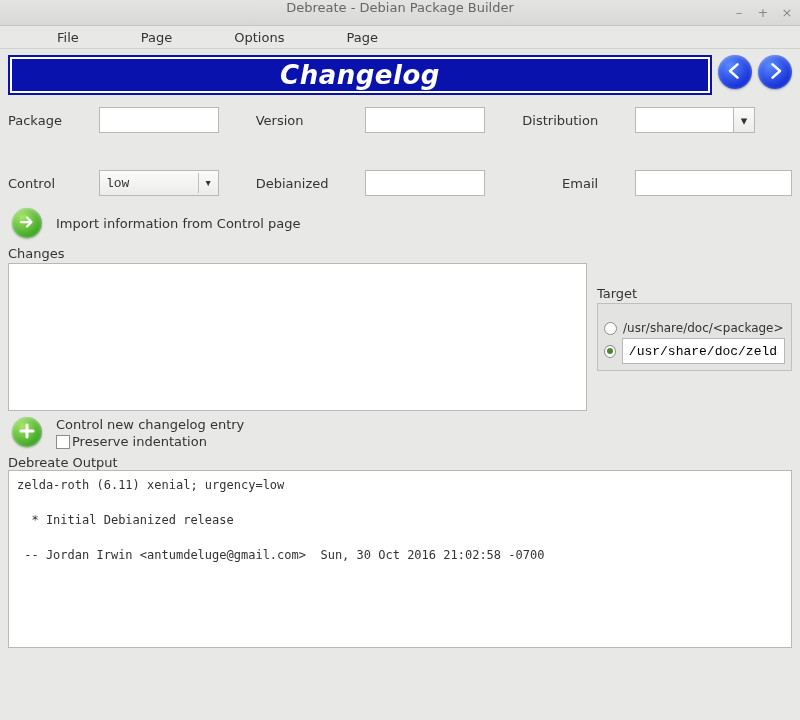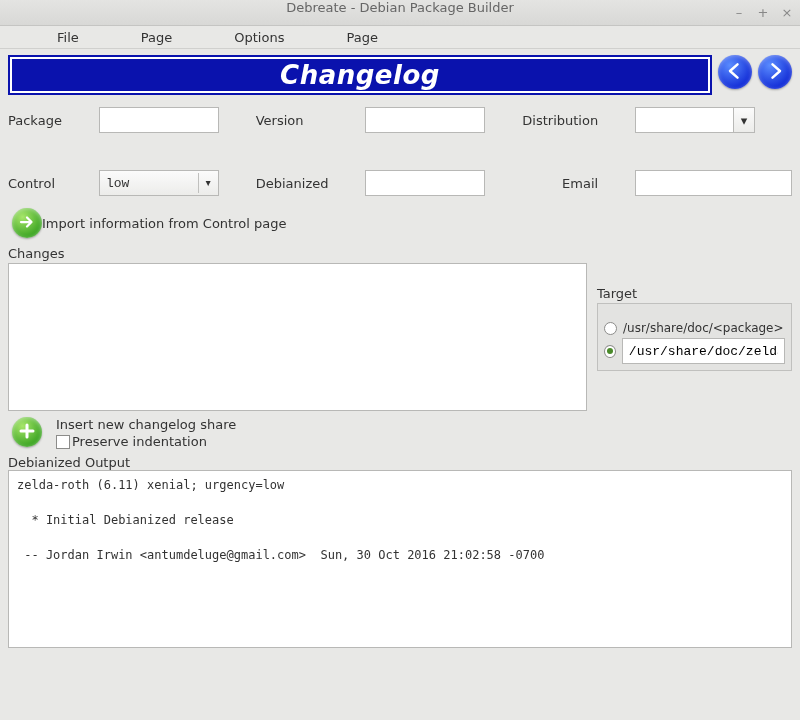--- a/index.html
+++ b/index.html
@@ -117,21 +117,21 @@
   .dist-combo { display:flex; gap:0; }
   .dist-combo input { flex:1; border-right:none;}
   .dist-combo .dd {
     width:22px; height:26px;
     border:1px solid #b8b8b6;
     background:linear-gradient(#fbfbfb,#ececea);
     display:flex;align-items:center;justify-content:center;
     cursor:default;
   }
   .row-import {
-    display:flex; align-items:center; margin:4px 0 8px 4px;text-align:center;
+    display:flex; align-items:center; gap:14px; margin:4px 0 8px 4px;text-align:center;
   }
   .icon-circle {
     width:30px;height:30px;border-radius:50%;
     display:flex;align-items:center;justify-content:center;
     box-shadow:0 1px 2px rgba(0,0,0,0.3), inset 0 1px 4px rgba(255,255,255,0.5);
     cursor:pointer;
   }
   .icon-arrow { background: radial-gradient(circle at 35% 30%,#a7e66a,#3ea624 70%);}
   .icon-plus  { background: radial-gradient(circle at 35% 30%,#a7e66a,#3ea624 70%);}
   .mid-row { display:flex; gap:10px; align-items:center;}
@@ -287,28 +287,28 @@
 
   <div class="insert-row">
     <div class="icon-circle icon-plus">
       <span>
         <svg width="18" height="18" viewBox="0 0 24 24">
             <path d="M12 4 V20 M4 12 H20" stroke="#fff" stroke-width="4" stroke-linecap="round"></path>
           </svg>
       </span>
     </div>
     <div class="insert-text">
-      <span>Insert new changelog share</span>
+      <span>Control new changelog entry</span>
       <div class="checkbox-row">
         <span class="checkbox"></span>
         <span>Preserve indentation</span>
       </div>
     </div>
   </div>
 
-  <div class="output-label">Debianized Output</div>
+  <div class="output-label">Debreate Output</div>
   <div class="output">zelda-roth (6.11) xenial; urgency=low
 
   * Initial Debianized release
 
  -- Jordan Irwin &lt;antumdeluge@gmail.com&gt;  Sun, 30 Oct 2016 21:02:58 -0700</div>
 
 </div>
 
 </body></html>

